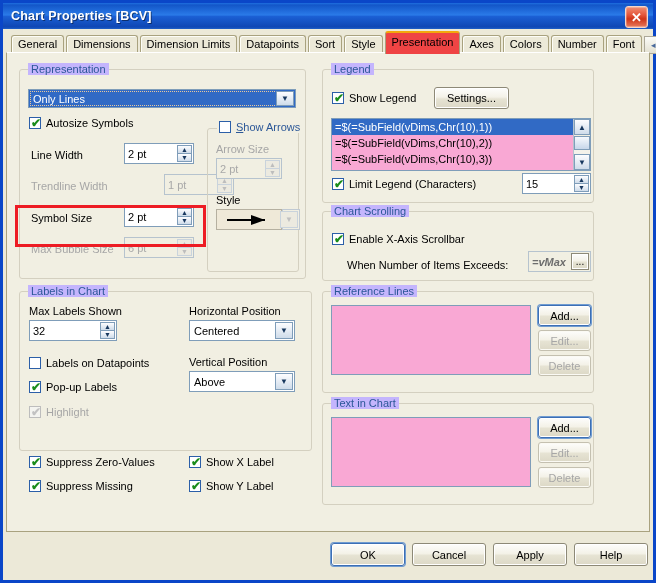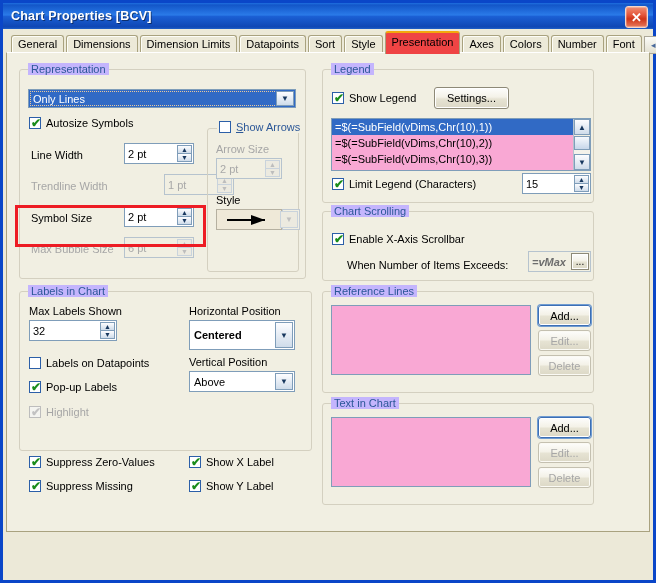--- a/index.html
+++ b/index.html
@@ -336,21 +336,21 @@
       <div class="lbl" style="left:20px;top:250px;">Max Labels Shown</div>
       <div class="field" style="left:20px;top:265px;width:88px;height:21px;">
         <span class="val">32</span>
         <span class="spin">
             <div>▲</div>
             <div>▼</div>
           </span>
       </div>
 
       <div class="lbl" style="left:180px;top:250px;">Horizontal Position</div>
-      <div class="combo" style="left:180px;top:265px;width:106px;height:30px;font-weight:bold;">
+      <div class="combo" style="left:180px;top:265px;width:106px;height:21px;">
         <span class="ctext">Centered</span>
         <span class="cbtn">▼</span>
       </div>
 
       <div class="cb" style="left:20px;top:302px;">
         <span class="box"></span>
         <span class="cbtext">Labels on Datapoints</span>
       </div>
 
       <div class="lbl" style="left:180px;top:301px;">Vertical Position</div>
@@ -463,16 +463,22 @@
         <div class="glabel">Text in Chart</div>
       </div>
       <div class="listbox" style="left:322px;top:362px;width:200px;height:70px;"></div>
       <div class="btn default" style="left:529px;top:362px;width:53px;height:21px;">Add...</div>
       <div class="btn dis" style="left:529px;top:387px;width:53px;height:21px;">Edit...</div>
       <div class="btn dis" style="left:529px;top:412px;width:53px;height:21px;">Delete</div>
 
     </div>
   </div>
 
+  <div class="footer">
+    <div class="btn default" style="left:325px;top:11px;width:74px;height:23px;">OK</div>
+    <div class="btn" style="left:406px;top:11px;width:74px;height:23px;">Cancel</div>
+    <div class="btn" style="left:487px;top:11px;width:74px;height:23px;">Apply</div>
+    <div class="btn" style="left:568px;top:11px;width:74px;height:23px;">Help</div>
+  </div>
 
   <div class="highlight" style="left:12px;top:202px;width:191px;height:42px;"></div>
 
 </div>
 
 </body></html>

